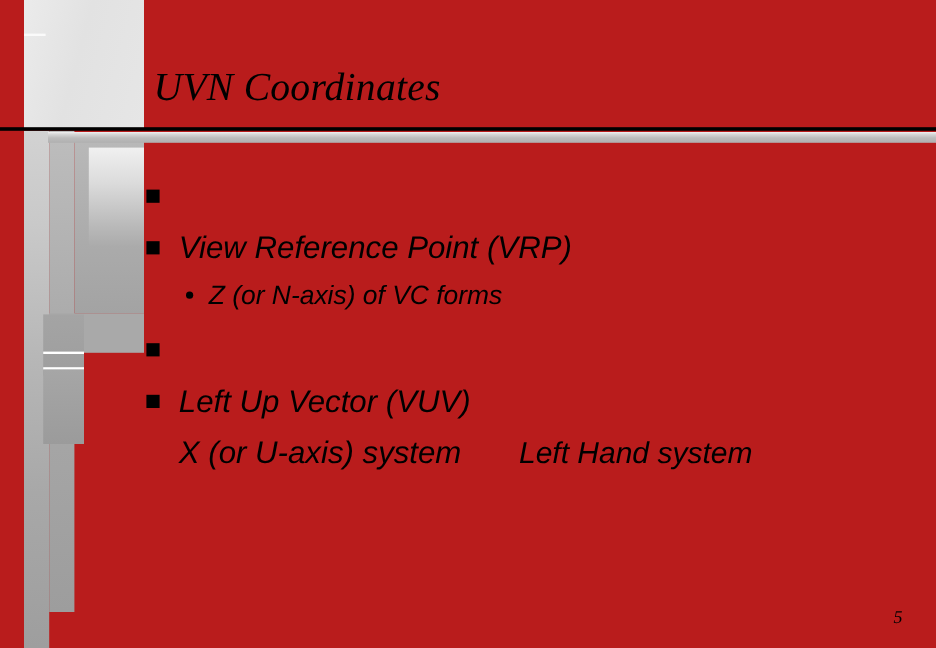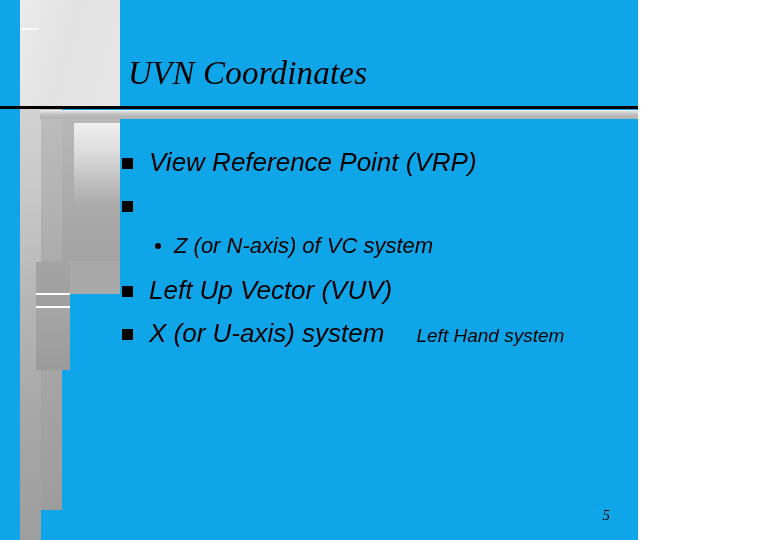--- a/index.html
+++ b/index.html
@@ -5,23 +5,23 @@
   html, body {
     margin: 0;
     padding: 0;
     background: #ffffff;
   }
   body {
     font-family: "Liberation Sans", sans-serif;
   }
   #slide {
     position: relative;
-    width: 638px;
+    width: 780px;
     height: 540px;
-    background: #0ea5e9;
+    background: #b91c1c;
     overflow: hidden;
   }
 
   
   .deco { position: absolute; }
 
   
   #deco-top-block {
     left: 20px; top: 0px; width: 100px; height: 107px;
     background: linear-gradient(105deg, #ebebeb 0%, #e2e2e2 45%, #e6e6e6 100%);
@@ -125,29 +125,30 @@
     background: #000000;
   }
   .lvl1 .lvl1-text {
     margin-left: 27px;
     font-family: "Liberation Sans", sans-serif;
     font-style: italic;
     font-size: 26px;
     color: #000000;
     line-height: 34px;
     white-space: nowrap;
+    margin-top: 44px;
   }
   .lvl1 .trail-note {
     font-family: "Liberation Sans", sans-serif;
     font-style: italic;
-    font-size: 19px;
+    font-size: 25px;
     color: #000000;
     line-height: 34px;
     white-space: nowrap;
-    margin-left: 32px;
+    margin-left: 48px;
   }
 
   .lvl2 {
     position: relative;
     display: flex;
     align-items: baseline;
     margin: 0;
     padding-left: 155px;
     height: 42px;
   }
@@ -219,21 +220,21 @@
       <span class="lvl1-text">View Reference Point (VRP)</span>
     </div>
 
 
     <div class="lvl1">
       <span class="sq-bullet"></span>
     </div>
 
     <div class="lvl2">
       <span class="dot-bullet"></span>
-      <span class="lvl2-text">Z (or N-axis) of VC system</span>
+      <span class="lvl2-text">Z (or N-axis) of VC forms</span>
     </div>
 
     <div class="lvl1">
       <span class="sq-bullet"></span>
       <span class="lvl1-text">Left Up Vector (VUV)</span>
     </div>
 
 
     <div class="lvl1">
       <span class="sq-bullet"></span>

